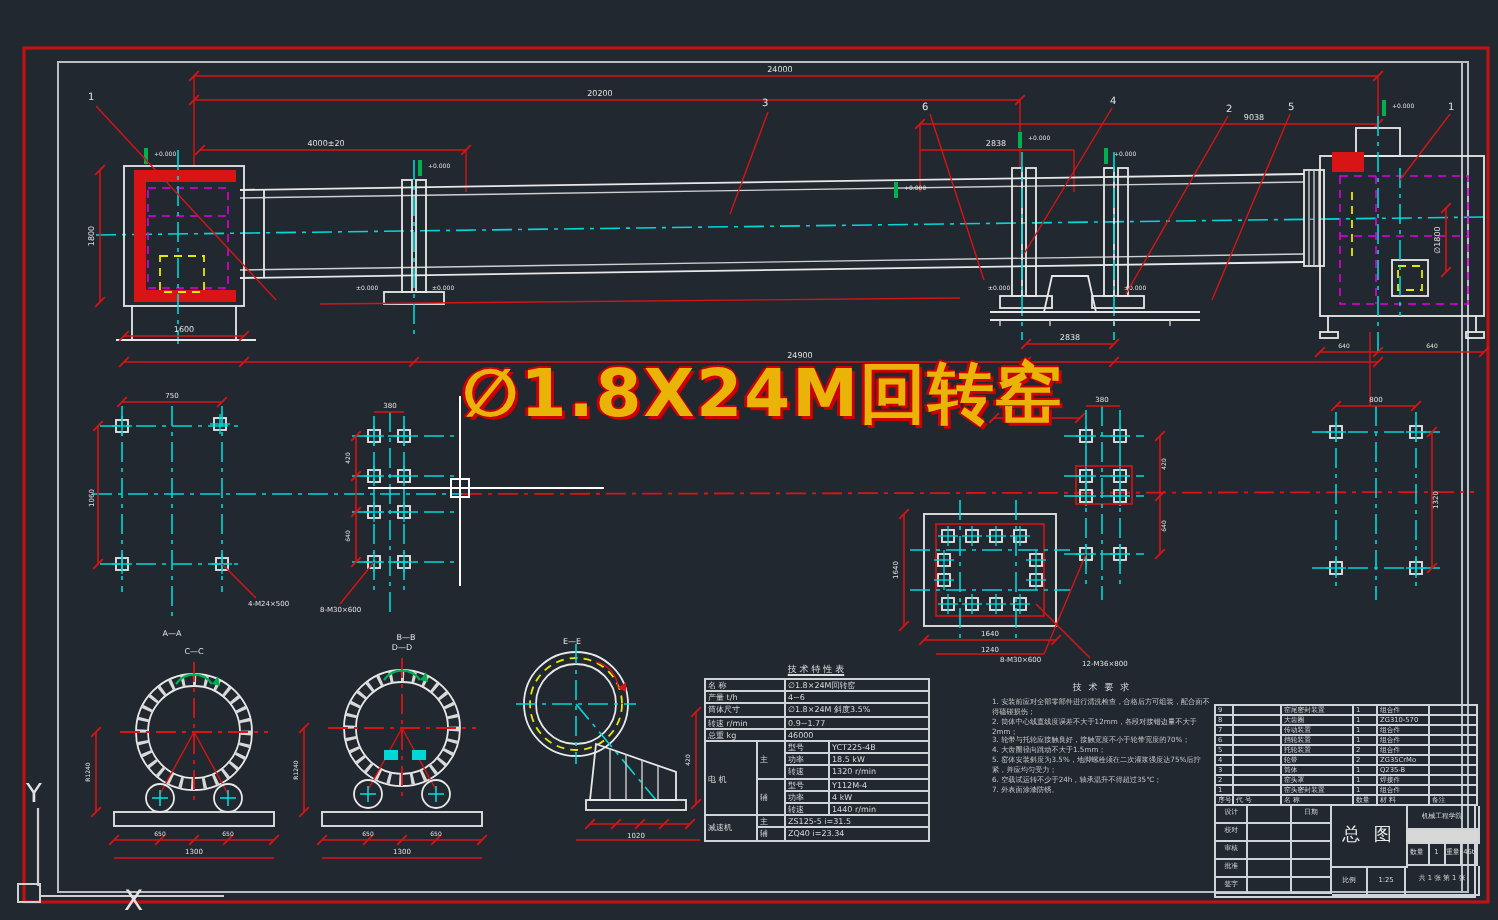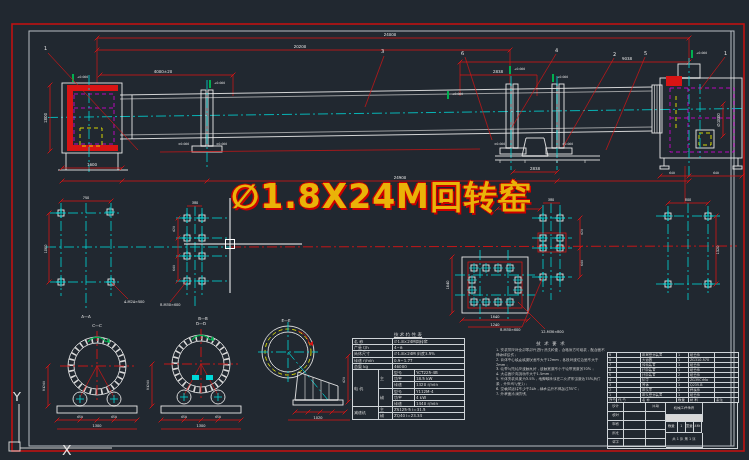--- a/index.html
+++ b/index.html
@@ -706,20 +706,27 @@
             <div class="cell" style="width:22px"></div>
             <div class="cell" style="width:20px"></div>
           </div>
       <div style="display:flex;height:8px;">
             <div class="cell" style="width:16px">签字</div>
             <div class="cell" style="width:22px"></div>
             <div class="cell" style="width:20px"></div>
           </div>
     </div>
 
+    <div class="tb-col" style="width:37px;">
+      <div class="cell bigcell" style="width:37px;height:30px;">总  图</div>
+      <div style="display:flex;height:14px;">
+        <div class="cell" style="width:18px">比例</div>
+        <div class="cell" style="width:19px">1:25</div>
+      </div>
+    </div>
 
     <div class="tb-col" style="width:36px;">
       <div class="cell" style="width:36px;height:12px;">机械工程学院</div>
       <div class="cell whitebar" style="width:36px;height:6px;"></div>
       <div style="display:flex;height:11px;">
         <div class="cell" style="width:12px">数量</div>
         <div class="cell" style="width:8px">1</div>
         <div class="cell" style="width:8px">重量</div>
         <div class="cell" style="width:8px">46t</div>
       </div>

